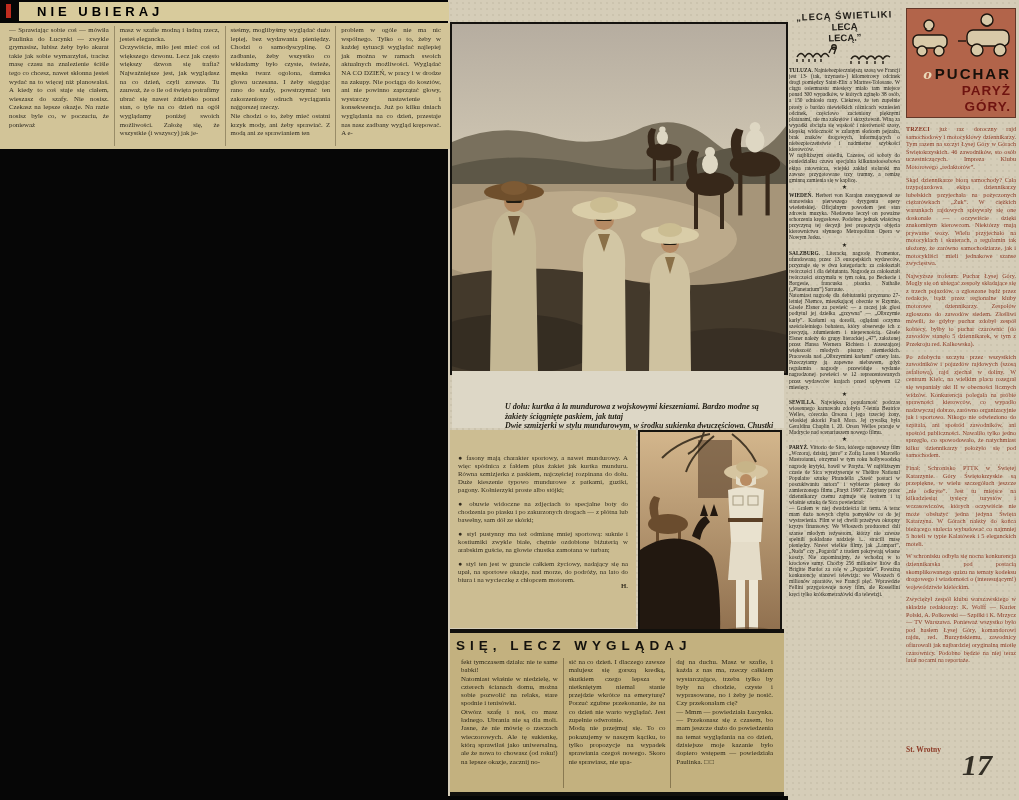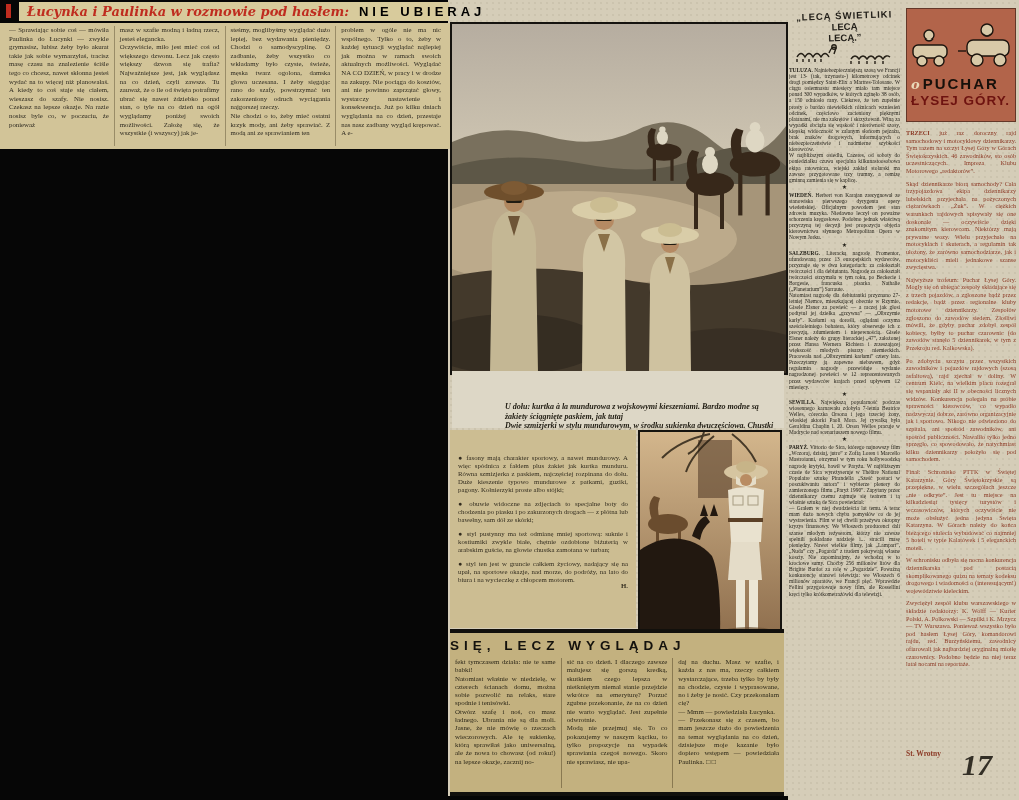--- a/index.html
+++ b/index.html
@@ -25,38 +25,38 @@
   .photo{border:2px solid #15130f;background:#8d8374;}
   
   .cap{font-style:italic;font-weight:bold;font-size:8px;line-height:9.6px;color:#242016;}
   
   .bullets{background:#ccbd92;box-sizing:border-box;padding:24px 8px 4px 8px;
            font-size:6.8px;line-height:8px;color:#332d1f;}
   .bullets p{margin:0 0 6px 0;}
   .bullets .sig{text-align:right;font-weight:bold;margin-top:-8px;}
   
   .botart{background:#c3b17f;border-top:4px solid #12100c;border-bottom:4px solid #12100c;
-          box-sizing:border-box;padding:4px 0;}
+          box-sizing:border-box;padding:4px 6px;}
   .botart h2{margin:1px 0 5px 0;font-family:"Liberation Sans",sans-serif;font-weight:bold;
              font-size:13.5px;letter-spacing:5px;color:#14120d;}
   .botart .cols{display:flex;height:130px;overflow:hidden;}
   .botart .col{flex:1;font-size:6.9px;line-height:8.3px;padding:0 5px;color:#2c2718;}
   .botart .col + .col{border-left:1px solid rgba(50,38,12,.4);}
   
   .news{font-size:5.4px;line-height:6.1px;color:#27241c;}
   .news .city{font-weight:bold;}
   .news .sep{text-align:center;font-size:6px;line-height:7px;margin:1px 0;}
   .news .sec{margin:0;}
   .newshead{font-family:"Liberation Sans",sans-serif;font-weight:bold;color:#23201a;
             text-align:center;transform:rotate(-2deg);}
   .newshead .l1{font-size:9.5px;letter-spacing:1px;}
   .newshead .l2{font-size:9.5px;}
   
   .rallybox{background:#b2644a;border:1px solid rgba(20,10,5,.5);box-sizing:border-box;
-            padding:12px 4px;text-align:left;}
+            padding:2px 4px;text-align:right;}
   .rallybox .t1{font-family:"Liberation Sans",sans-serif;font-weight:bold;font-size:15px;
                 letter-spacing:2px;color:#17100a;line-height:17px;}
   .rallybox .t1 .o{font-family:"DejaVu Serif",serif;font-style:italic;color:#ead9b8;
                    font-size:13px;letter-spacing:0;margin-right:3px;}
   .rallybox .t2{font-family:"Liberation Sans",sans-serif;font-weight:bold;font-size:13.5px;
                 letter-spacing:1px;color:#6e1310;line-height:16px;}
   .rally{font-size:6.2px;line-height:7.6px;color:#8c3a26;}
   .rally p{margin:0 0 5px 0;}
   .rally .lead{font-weight:bold;}
   .rallysig{font-size:7.5px;font-weight:bold;color:#8c3a26;text-align:left;}
@@ -64,21 +64,20 @@
           font-size:30px;color:#332f26;}
   .redtick{background:#bf2c1f;}
 </style>
 </head>
 <body>
 
 <div class="abs paper speck" style="left:448px;top:0;width:571px;height:800px;"></div>
 
 <div class="abs redtick" style="left:6px;top:4px;width:5px;height:14px;"></div>
 <div class="abs banner" style="left:19px;top:2px;width:430px;height:19px;">
-  <span class="script">Łucynka i Paulinka w rozmowie pod hasłem:</span>
   <span class="caps">NIE UBIERAJ</span>
 </div>
 
 <div class="abs intro clip" style="left:0;top:23px;width:450px;height:126px;">
   <div class="col just prel clip">— Sprawiając sobie coś — mówiła Paulinka do Łucynki — zwykle grymasisz, lubisz żeby było akurat takie jak sobie wymarzyłaś, tracisz masę czasu na znalezienie ściśle tego co chcesz, nawet skłonna jesteś wydać na to więcej niż planowałaś. A kiedy to coś staje się ciałem, wieszasz do szafy. Nie nosisz. Czekasz na lepsze okazje. Na razie nosisz byle co, w poczuciu, że ponieważ</div>
   <div class="col just prel clip">masz w szafie modną i ładną rzecz, jesteś elegancka.
 Oczywiście, miło jest mieć coś od większego dzwonu. Lecz jak często większy dzwon się trafia? Najważniejsze jest, jak wyglądasz na co dzień, czyli zawsze. Tu zauważ, że o ile od święta potrafimy ubrać się nawet ździebko ponad stan, o tyle na co dzień na ogół wyglądamy poniżej swoich możliwości. Założę się, że wszystkie (i wszyscy) jak je-</div>
   <div class="col just prel clip">steśmy, moglibyśmy wyglądać dużo lepiej, bez wydawania pieniędzy. Chodzi o samodyscyplinę. O zadbanie, żeby wszystko co wkładamy było czyste, świeże, męska twarz ogolona, damska głowa uczesana. I żeby sięgając rano do szafy, powstrzymać ten zakorzeniony odruch wyciągania najgorszej rzeczy.
 Nie chodzi o to, żeby mieć ostatni krzyk mody, ani żeby sprawiać. Z modą ani ze sprawianiem ten</div>
   <div class="col just prel clip">problem w ogóle nie ma nic wspólnego. Tylko o to, żeby w każdej sytuacji wyglądać najlepiej jak można w ramach swoich aktualnych możliwości. Wyglądać NA CO DZIEŃ, w pracy i w drodze na zakupy. Nie pociąga do kosztów, ani nie powinno zaprzątać głowy, wystarczy nastawienie i konsekwencja. Już po kilku dniach wyglądania na co dzień, przestaje nas nasz zadbany wygląd krępować. A e-</div>
@@ -277,21 +276,21 @@
           <circle cx="28" cy="40" r="5"></circle>
         <circle cx="76" cy="9" r="6"></circle>
         <path d="M72,13 q4,4 8,0"></path>
         <rect x="56" y="19" width="42" height="16" rx="6"></rect>
         <circle cx="66" cy="39" r="6"></circle>
           <circle cx="89" cy="39" r="6"></circle>
         <path d="M47,30 l8,0" fill="none"></path>
       </g>
     </svg>
     <div class="t1"><span class="o">o</span><span>PUCHAR</span></div>
-    <div class="t2">ŁYSEJ GÓRY.</div>
+    <div class="t2">PARYŻ GÓRY.</div>
   </div>
   <div class="rally just clip" style="margin-top:7px;height:620px;">
     <p><span class="lead">TRZECI</span>
       <span>już raz doroczny rajd samochodowy i motocyklowy dziennikarzy. Tym razem na szczyt Łysej Góry w Górach Świętokrzyskich. 46 zawodników, sto osób uczestniczących. Impreza Klubu Motorowego „redaktorów”.</span></p>
     <p>Skąd dziennikarze biorą samochody? Cała trzypojazdowa ekipa dziennikarzy lubelskich przyjechała na pożyczonych ciężarówkach „Żuk”. W ciężkich warunkach rajdowych spisywały się one doskonale — oczywiście dzięki znakomitym kierowcom. Niektórzy mają prywatne wozy. Wielu przyjechało na motocyklach i skuterach, a regulamin tak ułożony, że zarówno samochodziarze, jak i motocykliści mieli jednakowe szanse zwycięstwa.</p>
     <p>Najwyższe trofeum: Puchar Łysej Góry. Mogły się oń ubiegać zespoły składające się z trzech pojazdów, a zgłoszone bądź przez redakcje, bądź przez regionalne kluby motorowe dziennikarzy. Zespołów zgłoszono do zawodów siedem. Złośliwi mówili, że gdyby puchar zdobył zespół kobiecy, byłby to puchar czarownic (do zawodów stanęło 5 dziennikarek, w tym z Przekroju red. Kalkowska).</p>
     <p>Po zdobyciu szczytu przez wszystkich zawodników i pojazdów rajdowych (szosą asfaltową), rajd zjechał w doliny. W centrum Kielc, na wielkim placu rozegrał się wspaniały akt II w obecności licznych widzów. Konkurencja polegała na próbie sprawności kierowców, co wypadło nadzwyczaj dobrze, zarówno organizacyjnie jak i sportowo. Nikogo nie odwieziono do szpitala, ani spośród zawodników, ani spośród publiczności. Nawaliło tylko jedno sprzęgło, co spowodowało, że natychmiast kilku dziennikarzy położyło się pod samochodem.</p>
     <p>Finał: Schronisko PTTK w Świętej Katarzynie. Góry Świętokrzyskie są przepiękne, w wielu szczegółach jeszcze „nie odkryte”. Jest tu miejsce na kilkadziesiąt tysięcy turystów i wczasowiczów, których oczywiście nie może obsłużyć jedna jedyna Święta Katarzyna. W Górach należy do końca bieżącego stulecia wybudować co najmniej 5 hoteli w typie Kalatówek i 5 eleganckich moteli.</p>
     <p>W schronisku odbyła się nocna konkurencja dziennikarska pod postacią skomplikowanego quizu na tematy kodeksu drogowego i wiadomości o (interesującym!) województwie kieleckim.</p>
     <p>Zwyciężył zespół klubu warszawskiego w składzie redaktorzy: K. Wolff — Kurier Polski, A. Polkowski — Szpilki i K. Mrzycz — TV Warszawa. Ponieważ wszystko było pod hasłem Łysej Góry, komandorowi rajdu, red. Burzyńskiemu, zawodnicy ofiarowali jak najbardziej oryginalną miotłę czarownicy. Podobno będzie na niej teraz latał nocami na reportaże.</p>

